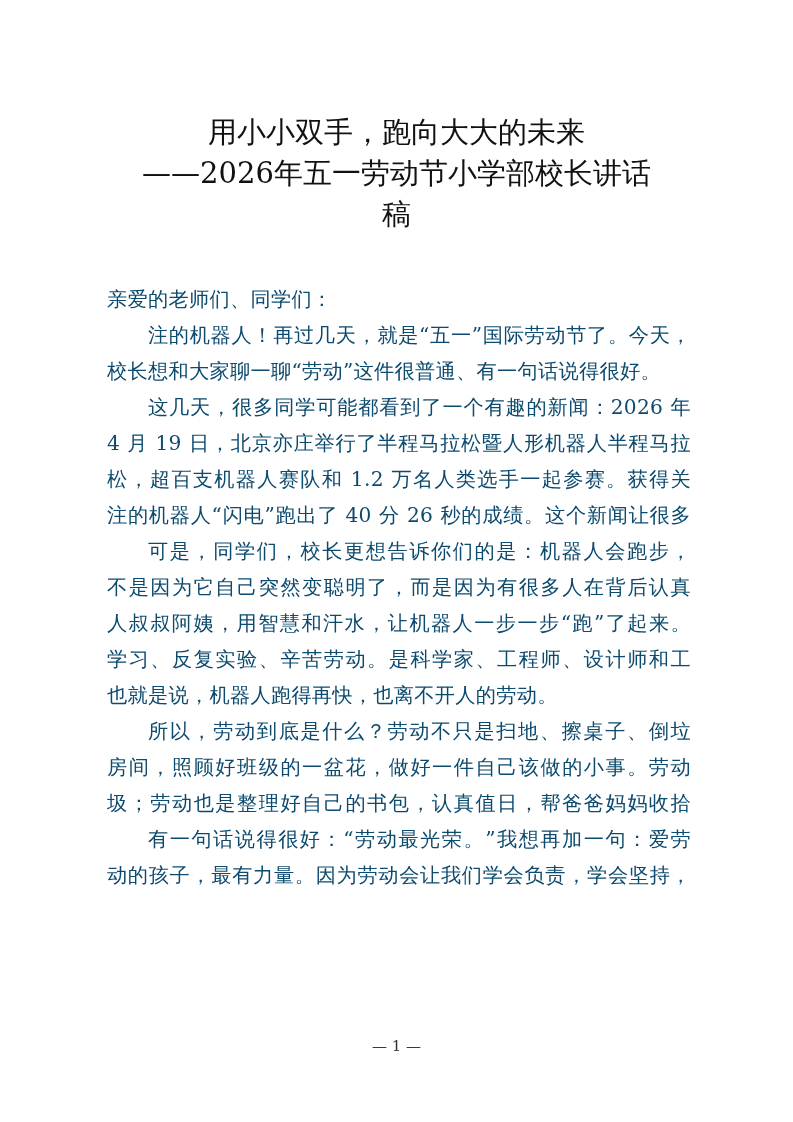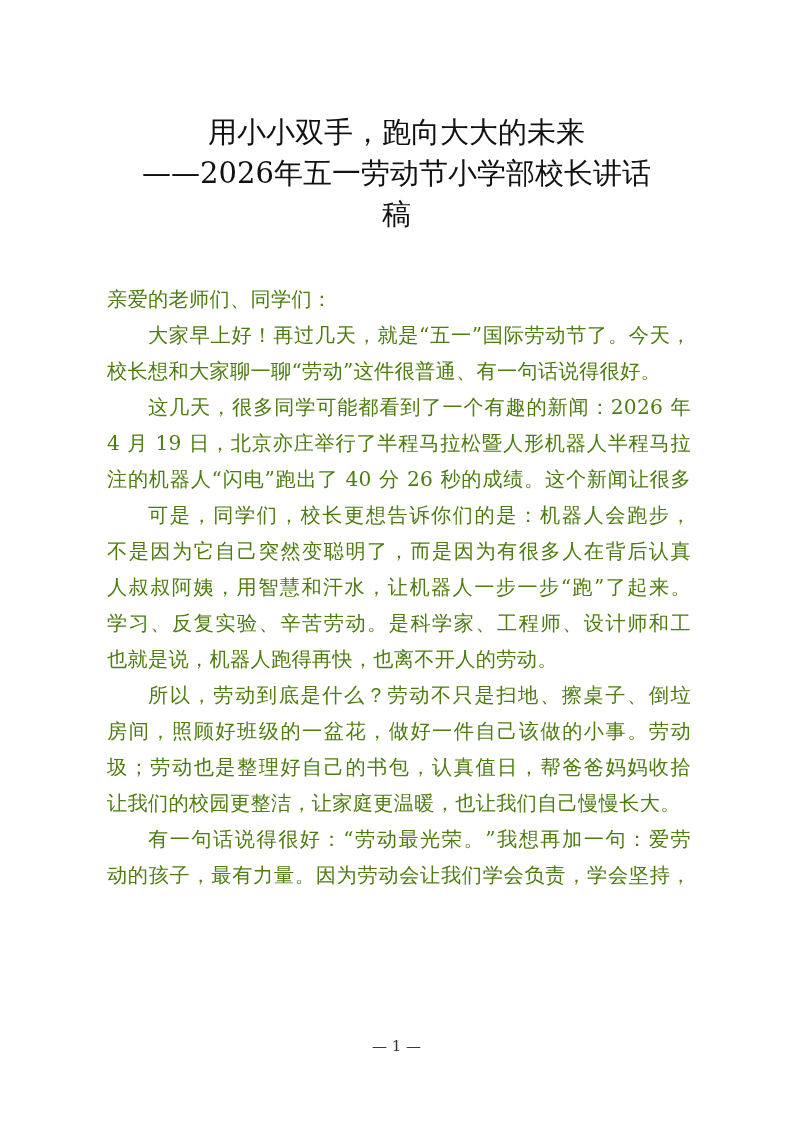--- a/index.html
+++ b/index.html
@@ -3,51 +3,51 @@
 <meta charset="utf-8">
 <style>
   html, body { margin: 0; padding: 0; background: #ffffff; }
   body { width: 793px; height: 1122px; position: relative; overflow: hidden; color: #111; }
   .page { position: absolute; left: 0; top: 0; width: 793px; height: 1122px; background: #fff; }
   .title-block { position: absolute; left: 0; top: 112px; width: 793px; text-align: center;
     font-family: "DejaVu Serif", "Liberation Serif", serif; font-size: 29px; line-height: 41px; color: #111; }
   .title-line { display: block; white-space: nowrap; }
   .body-text { position: absolute; left: 107px; top: 281px; width: 584px;
     font-family: "DejaVu Serif", "Liberation Serif", serif; font-size: 20.2px; line-height: 36px;
-    text-align: justify; text-align-last: left; color: #4d7c0f; }
+    text-align: justify; text-align-last: left; color: #0c4a6e; }
   .line { display: block; white-space: nowrap; text-align: justify; text-align-last: justify; height: 36px; overflow: visible; letter-spacing: 0.3px; }
   .line.last { text-align-last: left; }
   .indent { padding-left: 41px; }
   .footer { position: absolute; left: 0; top: 1037px; width: 793px; text-align: center;
     font-family: "DejaVu Serif", "Liberation Serif", serif; font-size: 15px; color: #333; }
 </style>
 </head>
 <body>
 
 <div class="page">
   <div class="title-block">
     <span class="title-line">用小小双手，跑向大大的未来</span>
     <span class="title-line">——2026年五一劳动节小学部校长讲话</span>
     <span class="title-line">稿</span>
   </div>
 
   <div class="body-text" id="body-text">
       <span class="line last">亲爱的老师们、同学们：</span>
-      <span class="line indent">大家早上好！再过几天，就是“五一”国际劳动节了。今天，</span>
+      <span class="line indent">注的机器人！再过几天，就是“五一”国际劳动节了。今天，</span>
       <span class="line last">校长想和大家聊一聊“劳动”这件很普通、有一句话说得很好。</span>
       <span class="line indent">这几天，很多同学可能都看到了一个有趣的新闻：2026 年</span>
       <span class="line">4 月 19 日，北京亦庄举行了半程马拉松暨人形机器人半程马拉</span>
+      <span class="line">松，超百支机器人赛队和 1.2 万名人类选手一起参赛。获得关</span>
       <span class="line">注的机器人“闪电”跑出了 40 分 26 秒的成绩。这个新闻让很多</span>
       <span class="line indent">可是，同学们，校长更想告诉你们的是：机器人会跑步，</span>
       <span class="line">不是因为它自己突然变聪明了，而是因为有很多人在背后认真</span>
       <span class="line">人叔叔阿姨，用智慧和汗水，让机器人一步一步“跑”了起来。</span>
       <span class="line">学习、反复实验、辛苦劳动。是科学家、工程师、设计师和工</span>
       <span class="line last">也就是说，机器人跑得再快，也离不开人的劳动。</span>
       <span class="line indent">所以，劳动到底是什么？劳动不只是扫地、擦桌子、倒垃</span>
       <span class="line">房间，照顾好班级的一盆花，做好一件自己该做的小事。劳动</span>
       <span class="line">圾；劳动也是整理好自己的书包，认真值日，帮爸爸妈妈收拾</span>
-      <span class="line last">让我们的校园更整洁，让家庭更温暖，也让我们自己慢慢长大。</span>
       <span class="line indent">有一句话说得很好：“劳动最光荣。”我想再加一句：爱劳</span>
       <span class="line">动的孩子，最有力量。因为劳动会让我们学会负责，学会坚持，</span>
     </div>
 
   <div class="footer">— 1 —</div>
 </div>
 
 </body></html>

